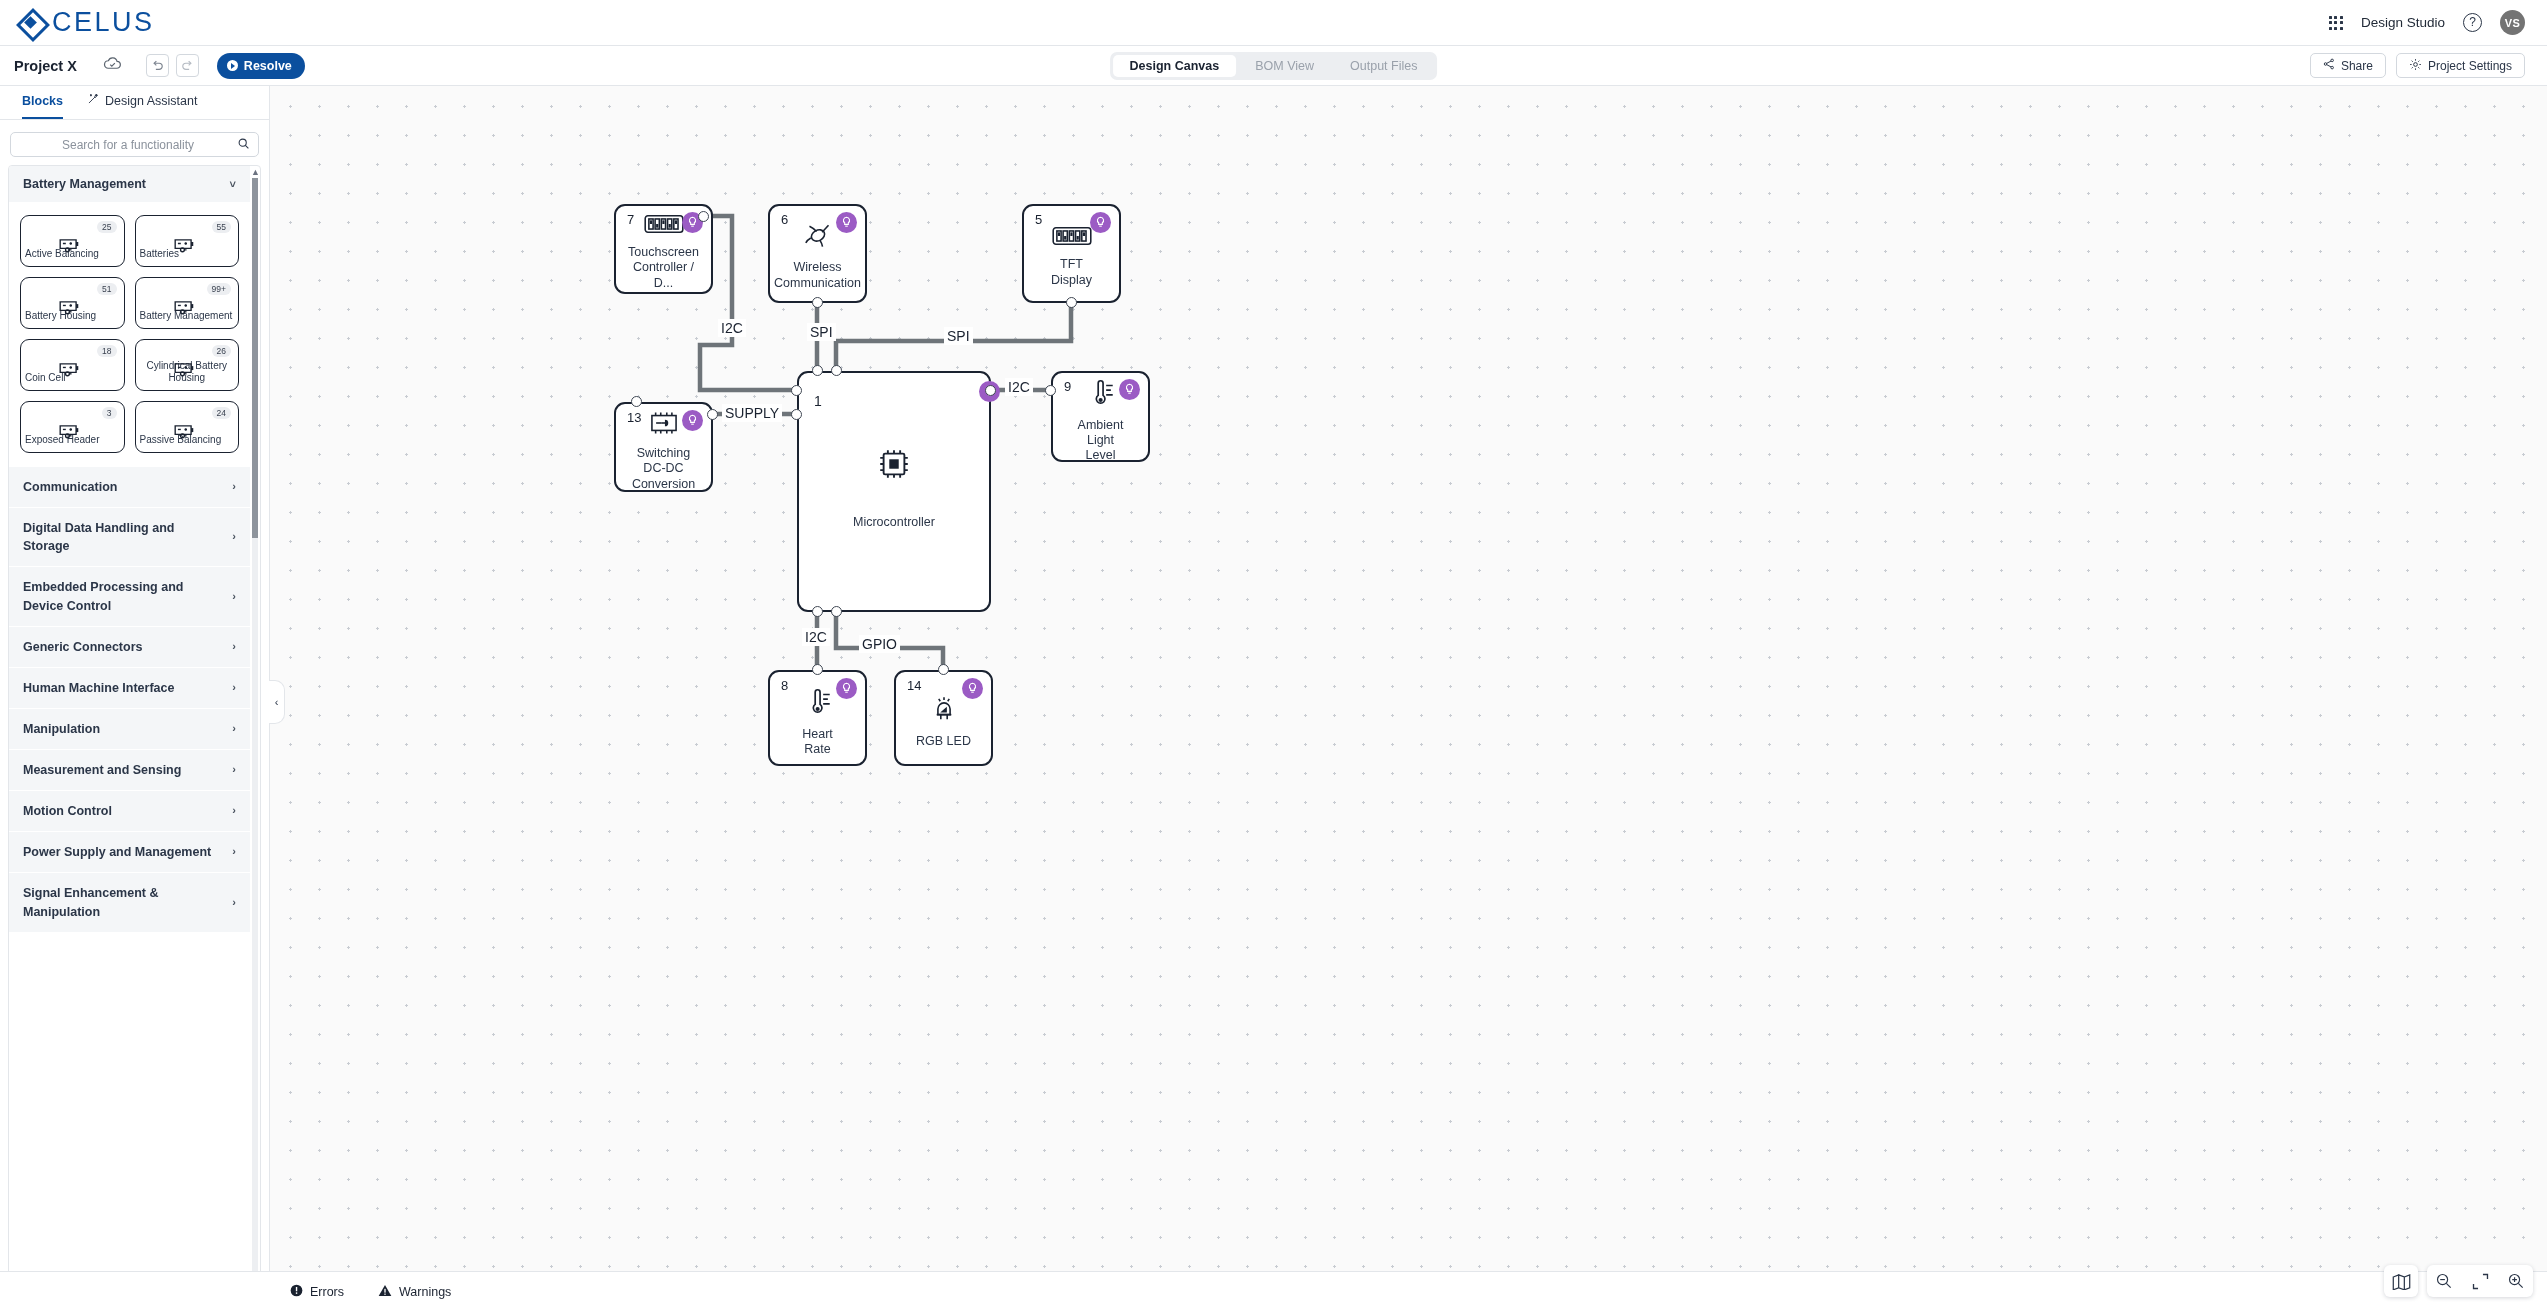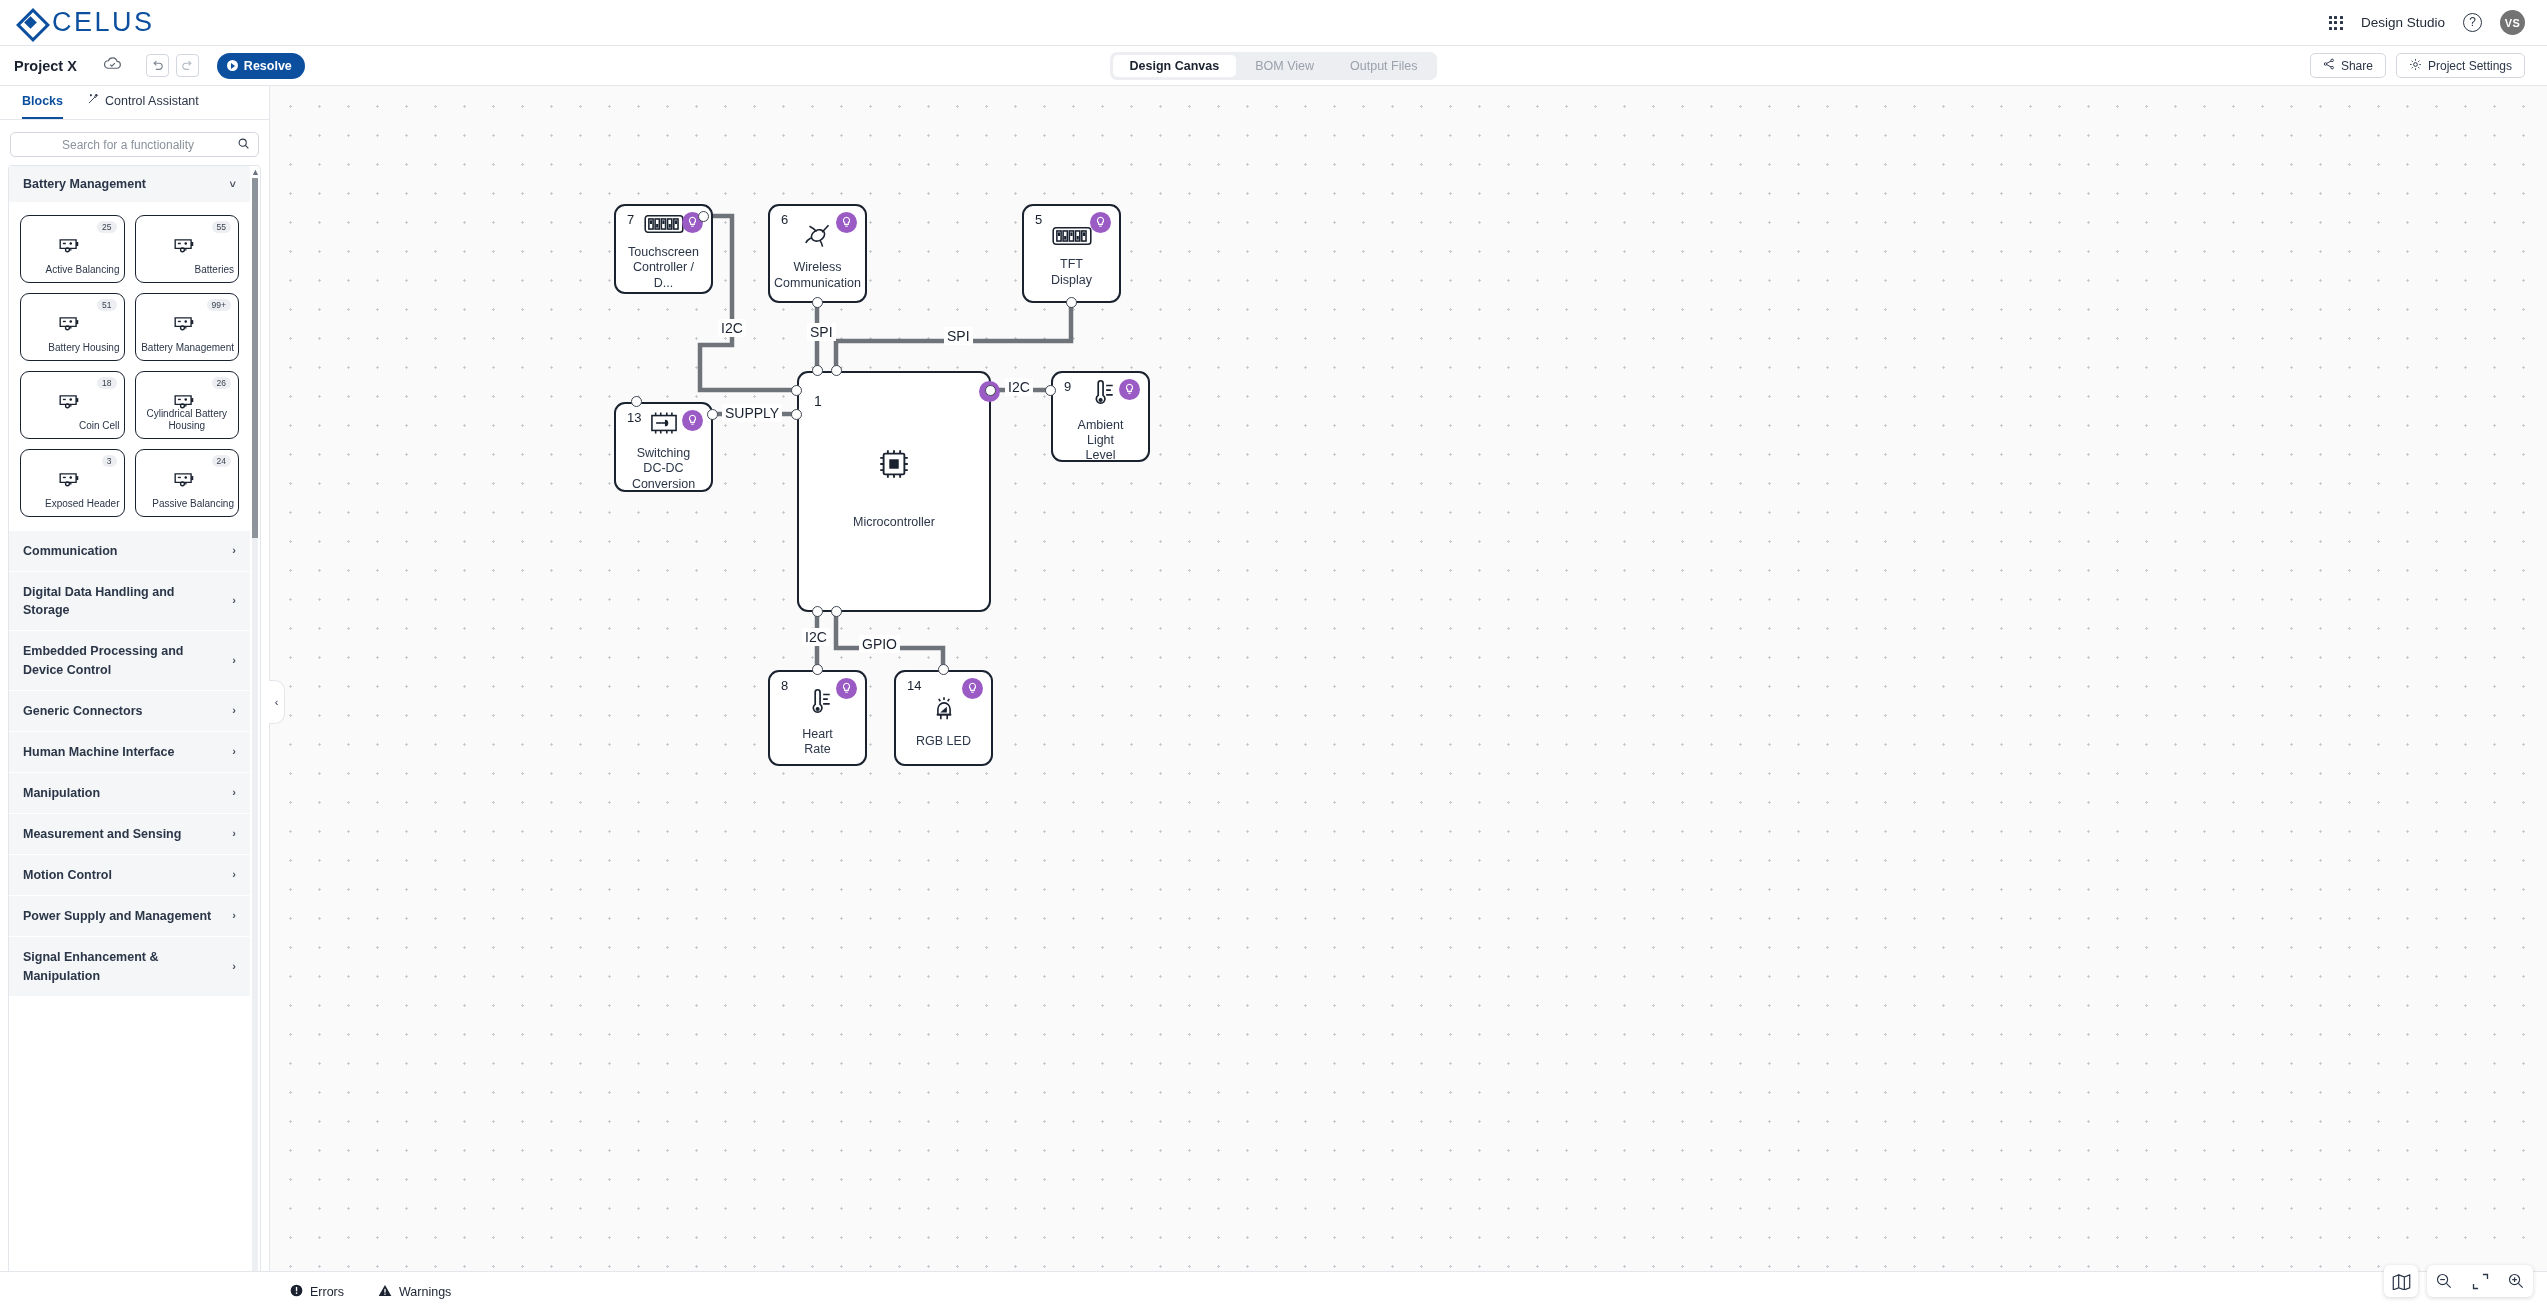--- a/index.html
+++ b/index.html
@@ -143,23 +143,23 @@
     font-size: 12.5px; font-weight: 700; color: #2b3648; cursor: pointer;
     border-bottom: 1px solid #fff;
   }
   .acc-header.multi { line-height: 1.45; }
   .chev { color: #49525f; font-size: 11px; flex-shrink: 0; margin-left: 8px; }
   .grid-cards {
     display: grid; grid-template-columns: 1fr 1fr; gap: 10px;
     padding: 12px 11px 14px 11px; background: #fff;
   }
   .bcard {
-    border: 1.5px solid #1a2230; border-radius: 9px; height: 68px;
+    border: 1.5px solid #1a2230; border-radius: 9px; height: 52px;
     position: relative; display: flex; flex-direction: column;
-    align-items: flex-end; justify-content: flex-end; padding-bottom: 6px;
+    align-items: flex-start; justify-content: flex-end; padding-bottom: 6px;
     cursor: pointer; background: #fff;
   }
   .bcard .count {
     position: absolute; top: 5px; right: 7px; background: #eceef1;
     border-radius: 9px; font-size: 8.5px; padding: 1px 5px; color: #3a4250;
   }
   .bcard .bicon { position: absolute; top: 20px; left: 50%; transform: translateX(-50%); }
   .bcard .bname {
     font-size: 10px; text-align: center; color: #2b3648; line-height: 1.2;
     padding: 0 4px; max-width: 100%;
@@ -333,21 +333,21 @@
       </div>
       <div class="stab">
         <span>
           <svg width="12" height="12" viewBox="0 0 16 16" fill="none" stroke="#2b3648" stroke-width="1.2">
             <path d="M2.6 13.4 10.8 5.2"></path>
               <path d="M9.6 4 12 6.4"></path>
             <path d="M12.4 1.4l.5 1.2 1.2.5-1.2.5-.5 1.2-.5-1.2-1.2-.5 1.2-.5z" fill="#2b3648"></path>
             <path d="M5.2 1.8l.35.85.85.35-.85.35-.35.85-.35-.85L4 3.0l.85-.35z" fill="#2b3648"></path>
           </svg>
         </span>
-        <span>Control Assistant</span>
+        <span>Design Assistant</span>
       </div>
     </div>
 
     <div id="search-wrap">
       <div id="search-box">
         <input type="text" placeholder="Search for a functionality" style="">
         <span>
           <svg width="13" height="13" viewBox="0 0 16 16" fill="none" stroke="#2b3648" stroke-width="1.3">
             <circle cx="7" cy="7" r="4.4"></circle>
               <path d="M10.3 10.3 14 14"></path>

